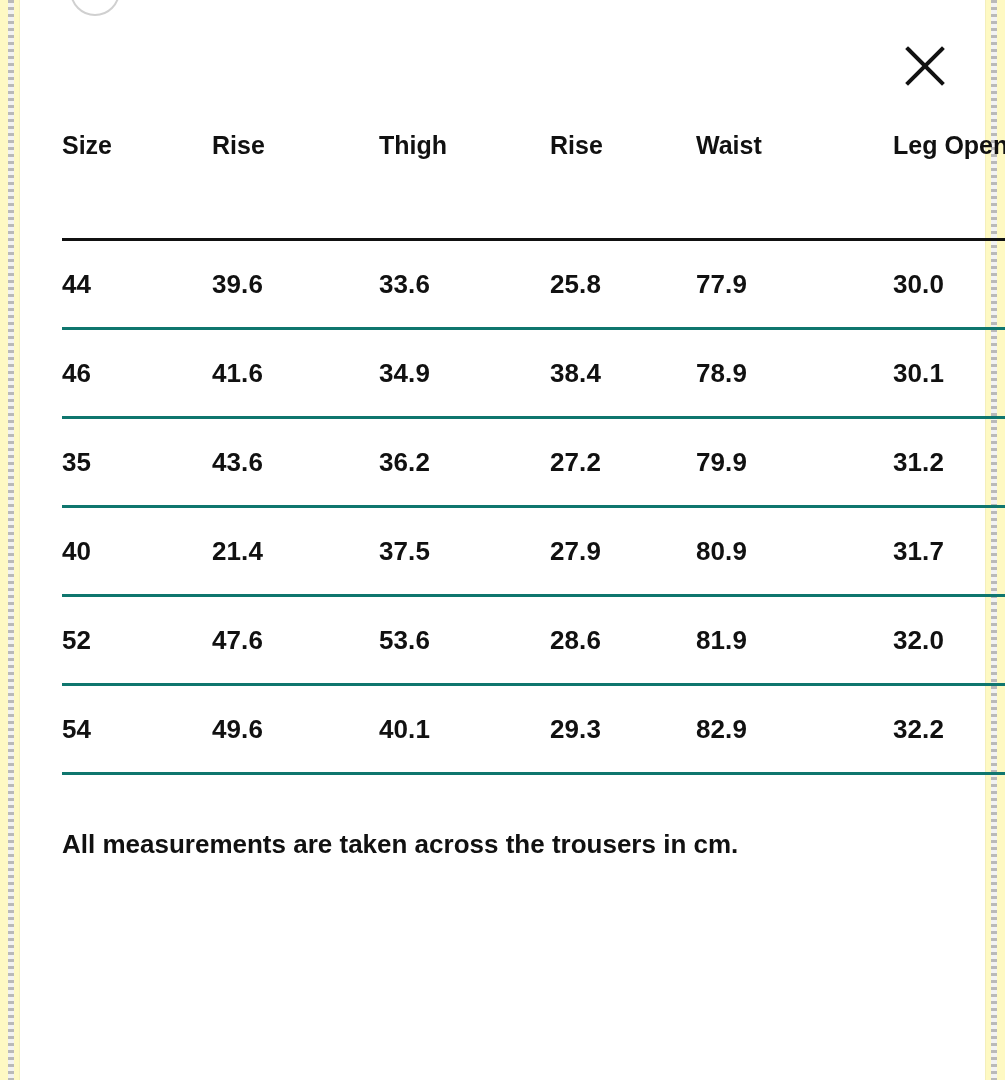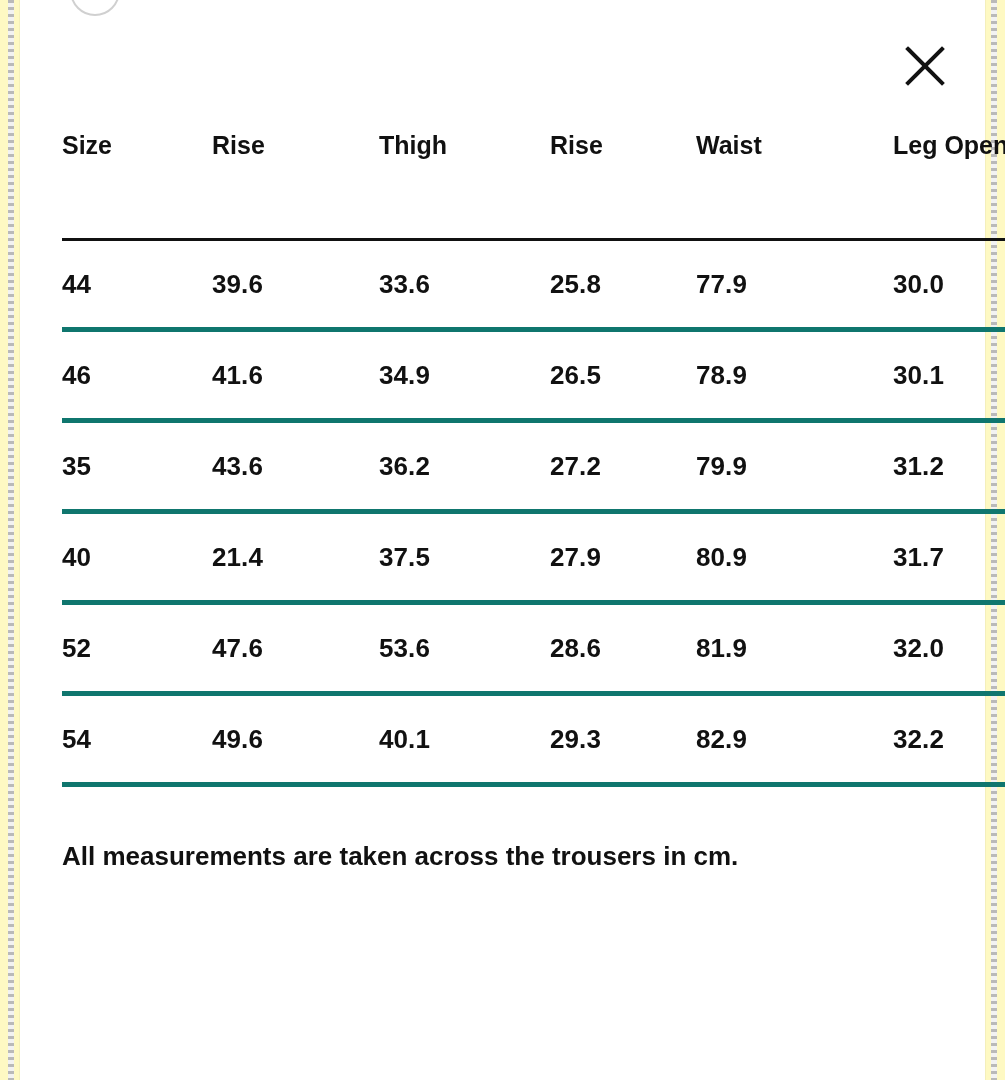--- a/index.html
+++ b/index.html
@@ -109,21 +109,21 @@
     padding-bottom: 16px;
     line-height: 1.22;
     vertical-align: top;
     height: 92px;
   }
   table.size-table thead th {
     border-bottom: 3px solid #111111;
   }
   table.size-table tbody td {
     height: 86px;
-    border-bottom: 5px solid #0f766e;
+    border-bottom: 3px solid #0f766e;
     letter-spacing: 0.1px;
   }
   col.c-size   { width: 150px; }
   col.c-waist  { width: 167px; }
   col.c-thigh  { width: 171px; }
   col.c-rise   { width: 146px; }
   col.c-inseam { width: 197px; }
   col.c-leg    { width: 214px; }
 
   
@@ -188,21 +188,21 @@
             <td>39.6</td>
             <td>33.6</td>
             <td>25.8</td>
             <td>77.9</td>
             <td>30.0</td>
           </tr>
           <tr>
             <td>46</td>
             <td>41.6</td>
             <td>34.9</td>
-            <td>26.5</td>
+            <td>38.4</td>
             <td>78.9</td>
             <td>30.1</td>
           </tr>
           <tr>
             <td>35</td>
             <td>43.6</td>
             <td>36.2</td>
             <td>27.2</td>
             <td>79.9</td>
             <td>31.2</td>

